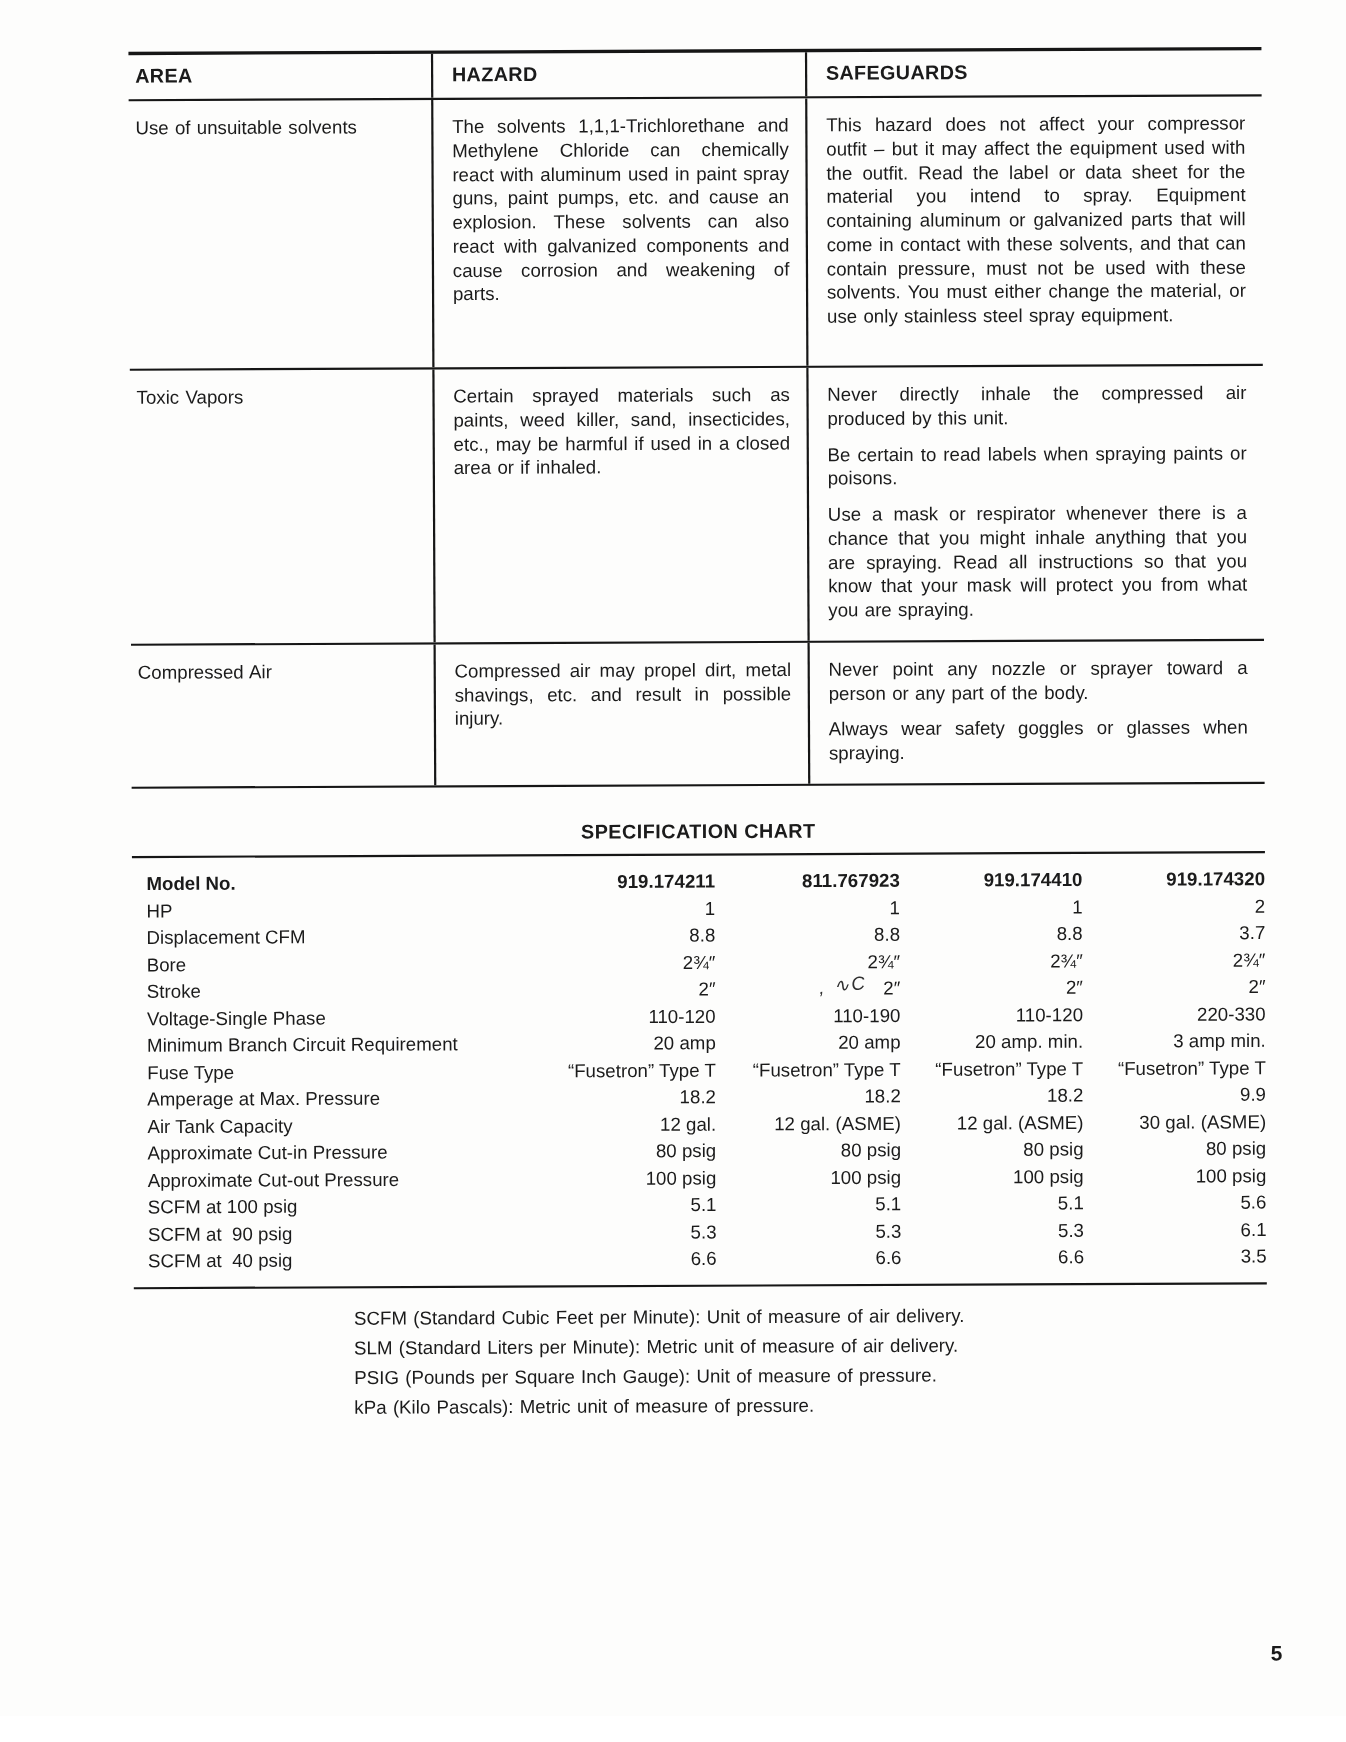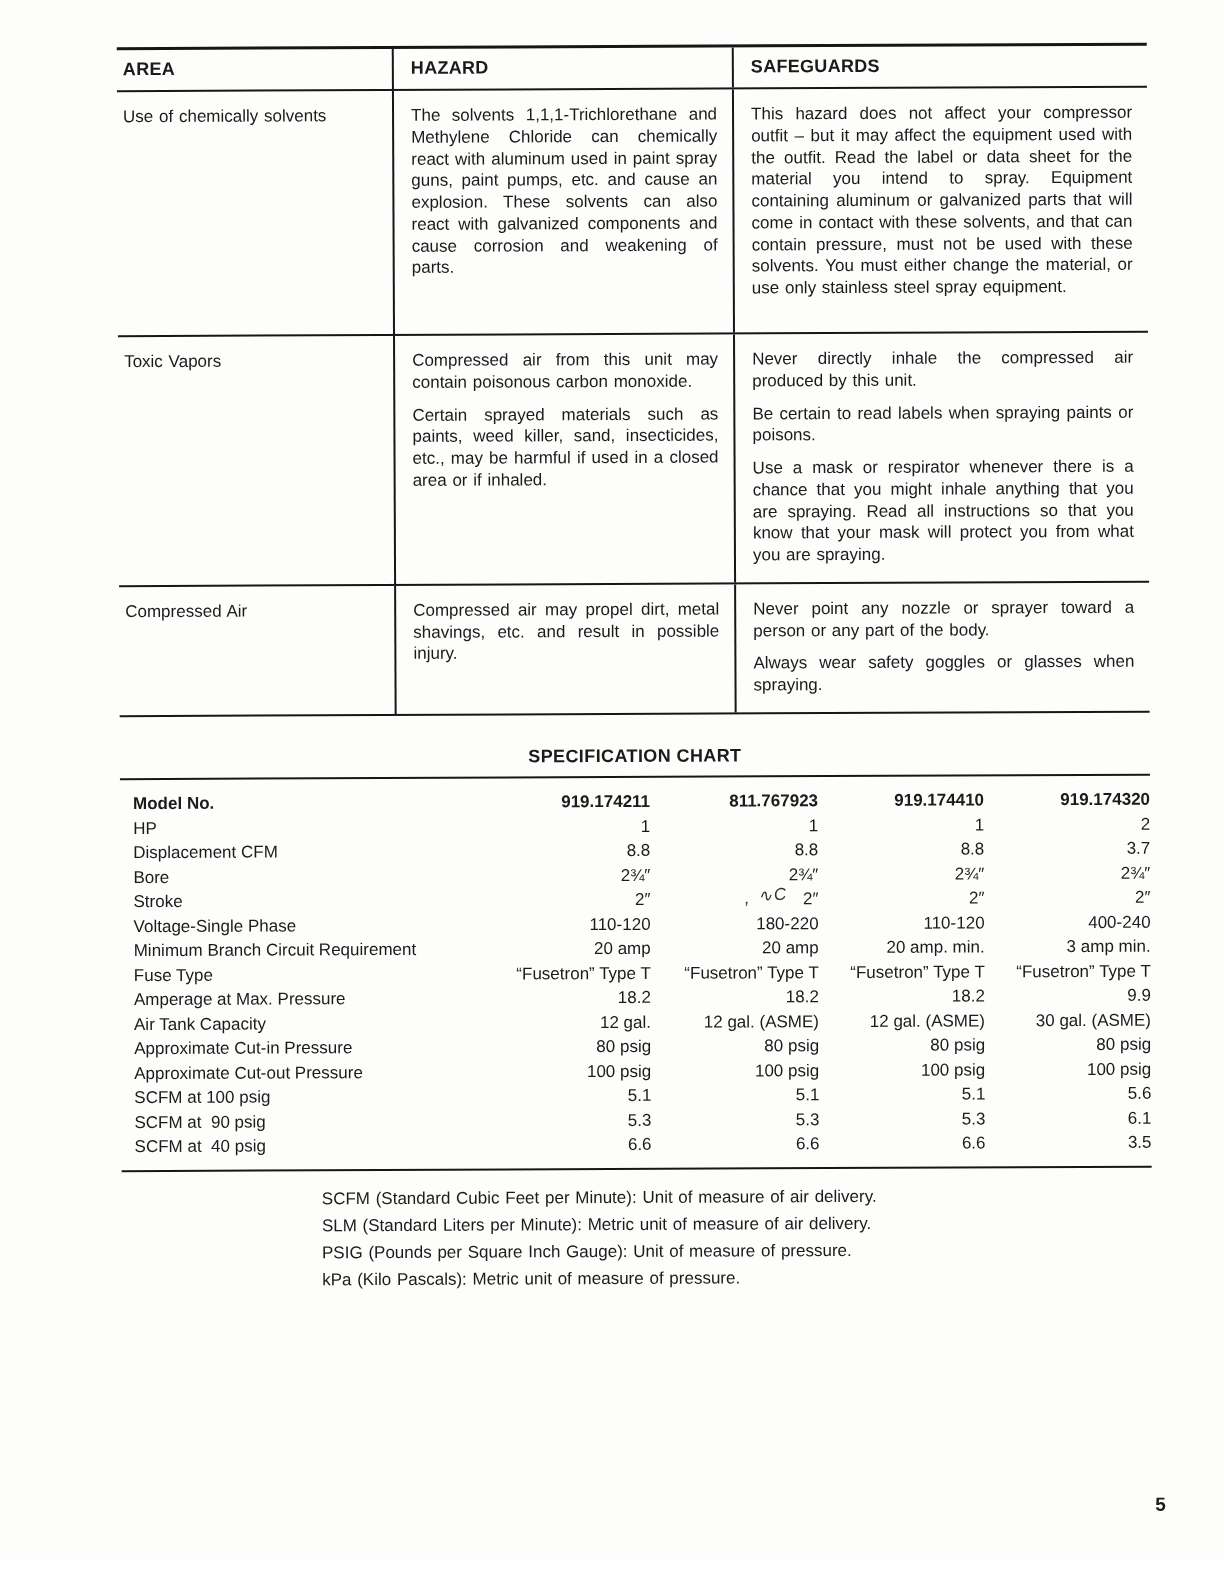--- a/index.html
+++ b/index.html
@@ -85,36 +85,35 @@
 
     <section class="hazard-table">
       <div class="ht-row ht-header bordered">
         <div class="ht-cell area">AREA</div>
         <div class="ht-cell mid">HAZARD</div>
         <div class="ht-cell right">SAFEGUARDS</div>
       </div>
 
       <div class="ht-row row1 bordered">
         <div class="ht-cell area">
-          <p>Use of chemically solvents</p>
+          <p>Use of unsuitable solvents</p>
         </div>
         <div class="ht-cell mid">
           <p class="just">The solvents 1,1,1-Trichlorethane and Methylene Chloride can chemically react with aluminum used in paint spray guns, paint pumps, etc. and cause an explosion. These solvents can also react with galvanized components and cause corrosion and weakening of parts.</p>
         </div>
         <div class="ht-cell right">
           <p class="just">This hazard does not affect your compressor outfit – but it may affect the equipment used with the outfit. Read the label or data sheet for the material you intend to spray. Equipment containing aluminum or galvanized parts that will come in contact with these solvents, and that can contain pressure, must not be used with these solvents. You must either change the material, or use only stainless steel spray equipment.</p>
         </div>
       </div>
 
       <div class="ht-row row2 bordered">
         <div class="ht-cell area">
           <p>Toxic Vapors</p>
         </div>
         <div class="ht-cell mid">
-          <p class="just">Compressed air from this unit may contain poisonous carbon monoxide.</p>
           <p class="just">Certain sprayed materials such as paints, weed killer, sand, insecticides, etc., may be harmful if used in a closed area or if inhaled.</p>
         </div>
         <div class="ht-cell right">
           <p class="just">Never directly inhale the compressed air produced by this unit.</p>
           <p class="just">Be certain to read labels when spraying paints or poisons.</p>
           <p class="just">Use a mask or respirator whenever there is a chance that you might inhale anything that you are spraying. Read all instructions so that you know that your mask will protect you from what you are spraying.</p>
         </div>
       </div>
 
       <div class="ht-row row3">
@@ -174,23 +173,23 @@
             <span>2″</span>
             <span class="handwritten">, ∿C</span>
           </div>
           <div class="val">2″</div>
           <div class="val">2″</div>
         </div>
 
         <div class="spec-row">
           <div class="lbl">Voltage-Single Phase</div>
           <div class="val">110-120</div>
-          <div class="val">180-220</div>
+          <div class="val">110-190</div>
           <div class="val">110-120</div>
-          <div class="val">400-240</div>
+          <div class="val">220-330</div>
         </div>
 
         <div class="spec-row">
           <div class="lbl">Minimum Branch Circuit Requirement</div>
           <div class="val">20 amp</div>
           <div class="val">20 amp</div>
           <div class="val">20 amp. min.</div>
           <div class="val">3 amp min.</div>
         </div>
 

